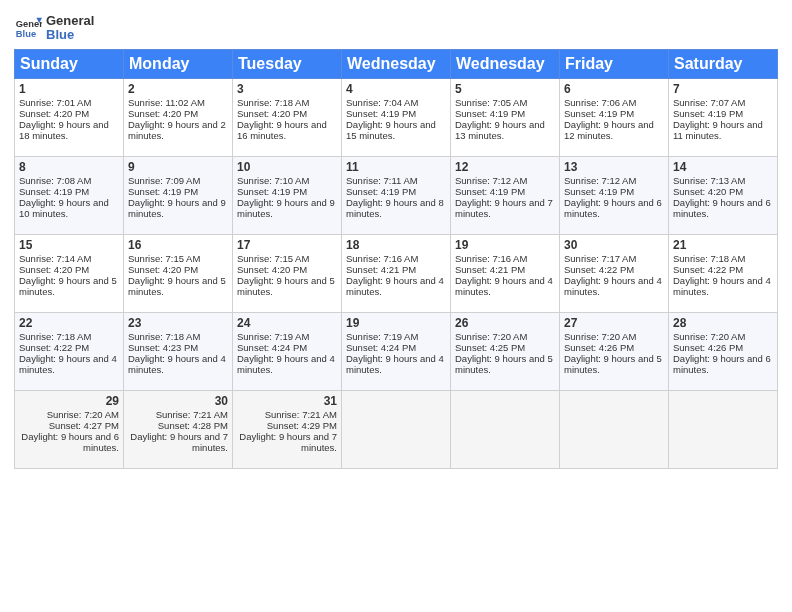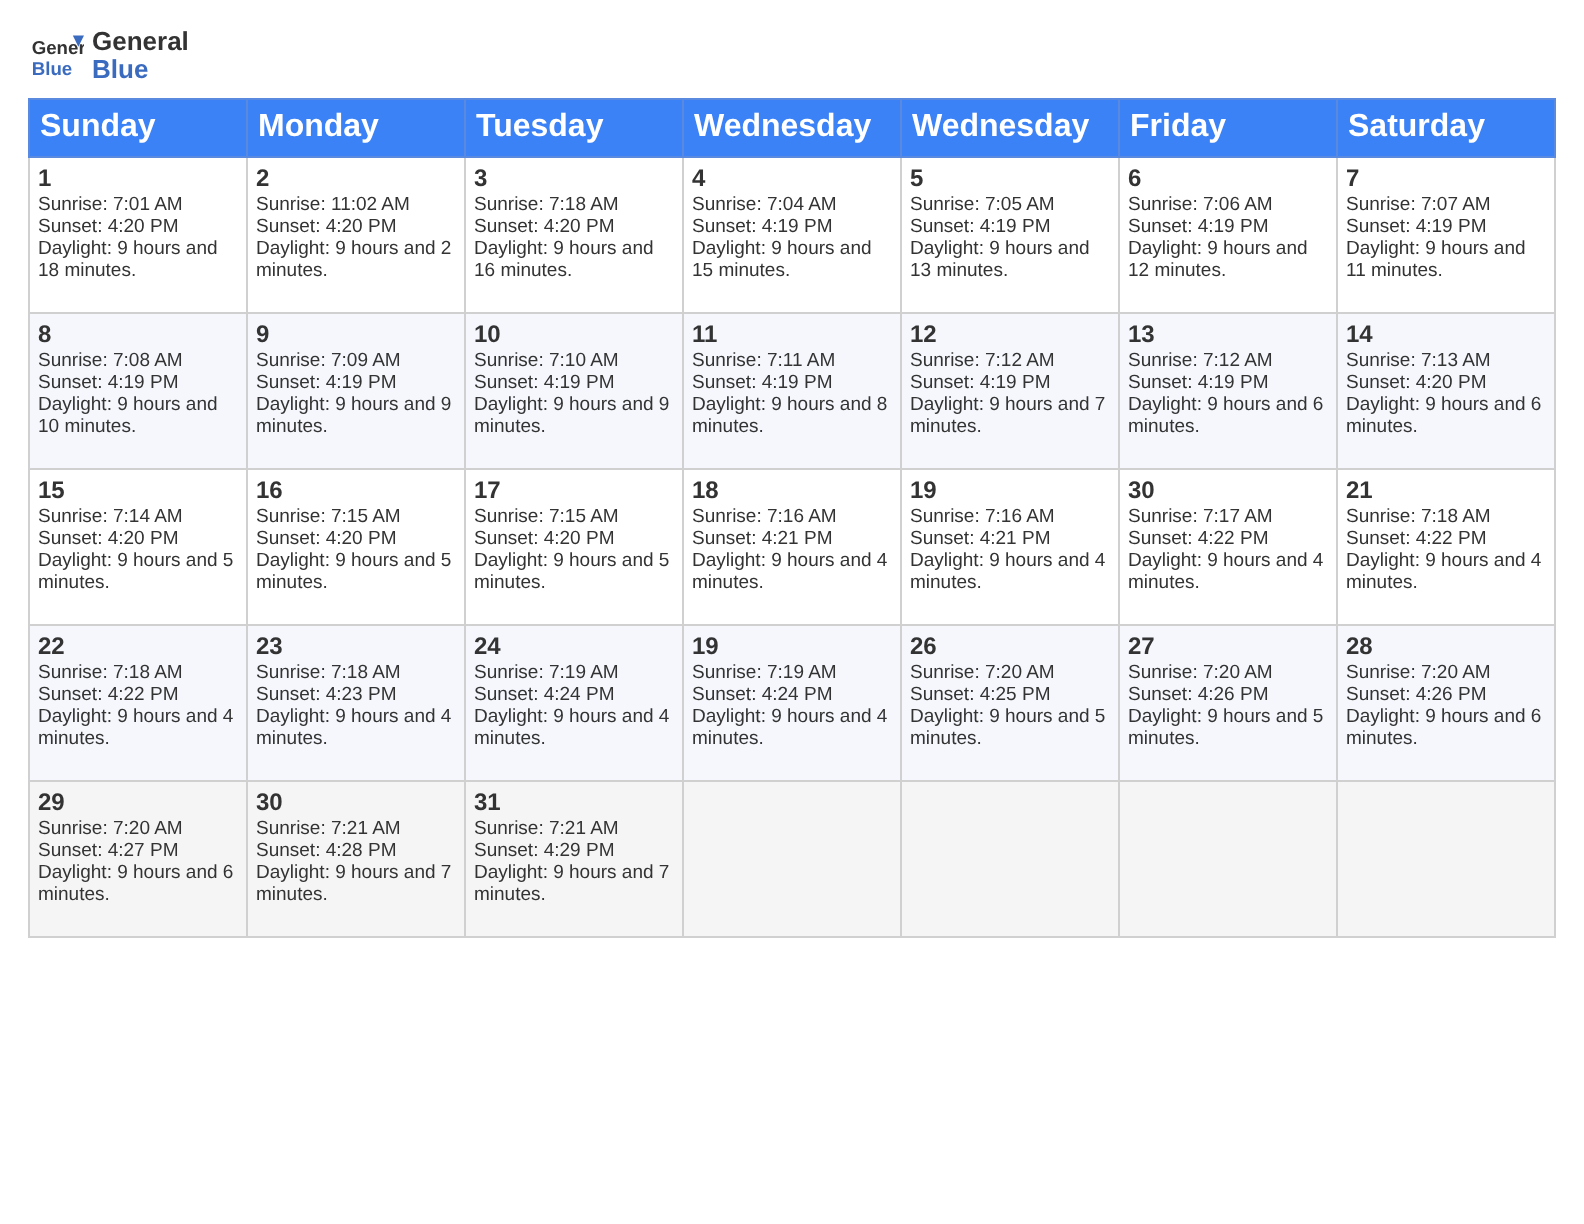--- a/index.html
+++ b/index.html
@@ -77,20 +77,21 @@
       background: #f5f7fc;
     }
     .day-num {
       font-size: 12px;
       font-weight: bold;
       display: block;
       margin-bottom: 1px;
     }
     .last-row td {
       background: #f5f5f5;
+      text-align: right;
     }
   </style>
 </head>
 <body>
 
 <div class="page">
   <div class="header">
     <div class="logo">
       <svg class="logo-icon" viewBox="0 0 30 30" xmlns="http://www.w3.org/2000/svg">
         <text x="2" y="14" font-size="10" font-weight="bold" fill="#333" font-family="Arial">General</text>

